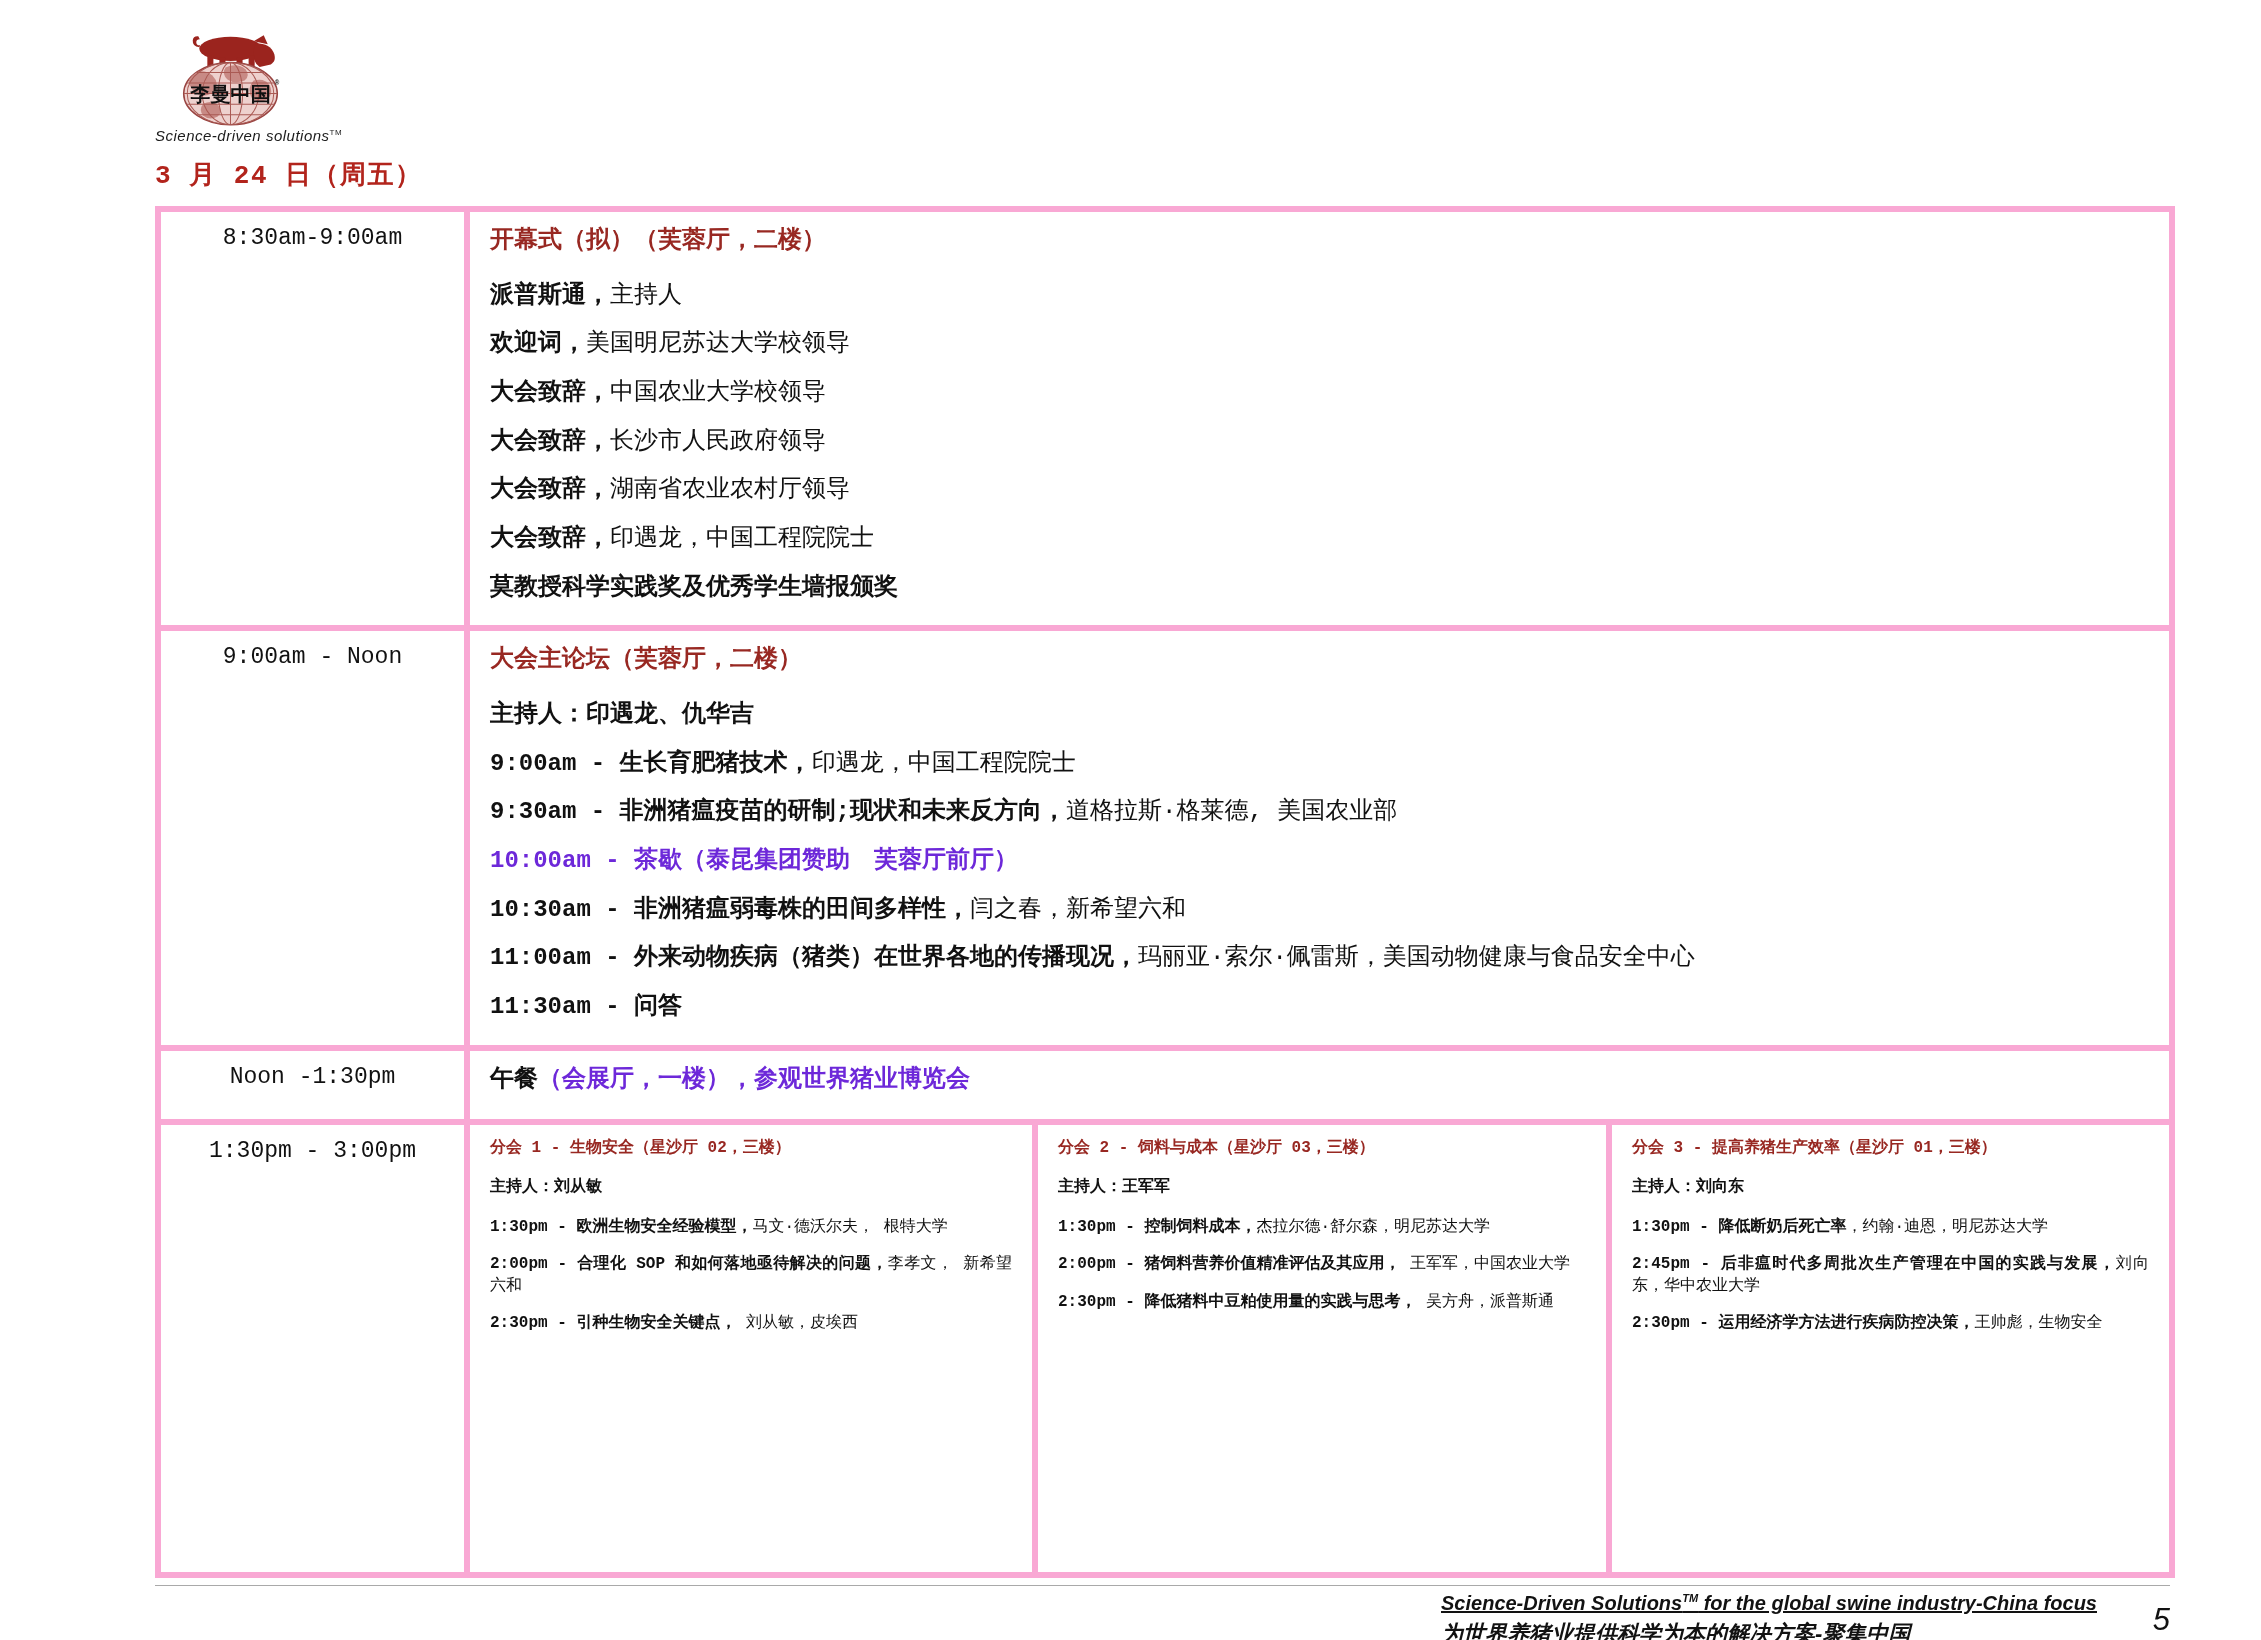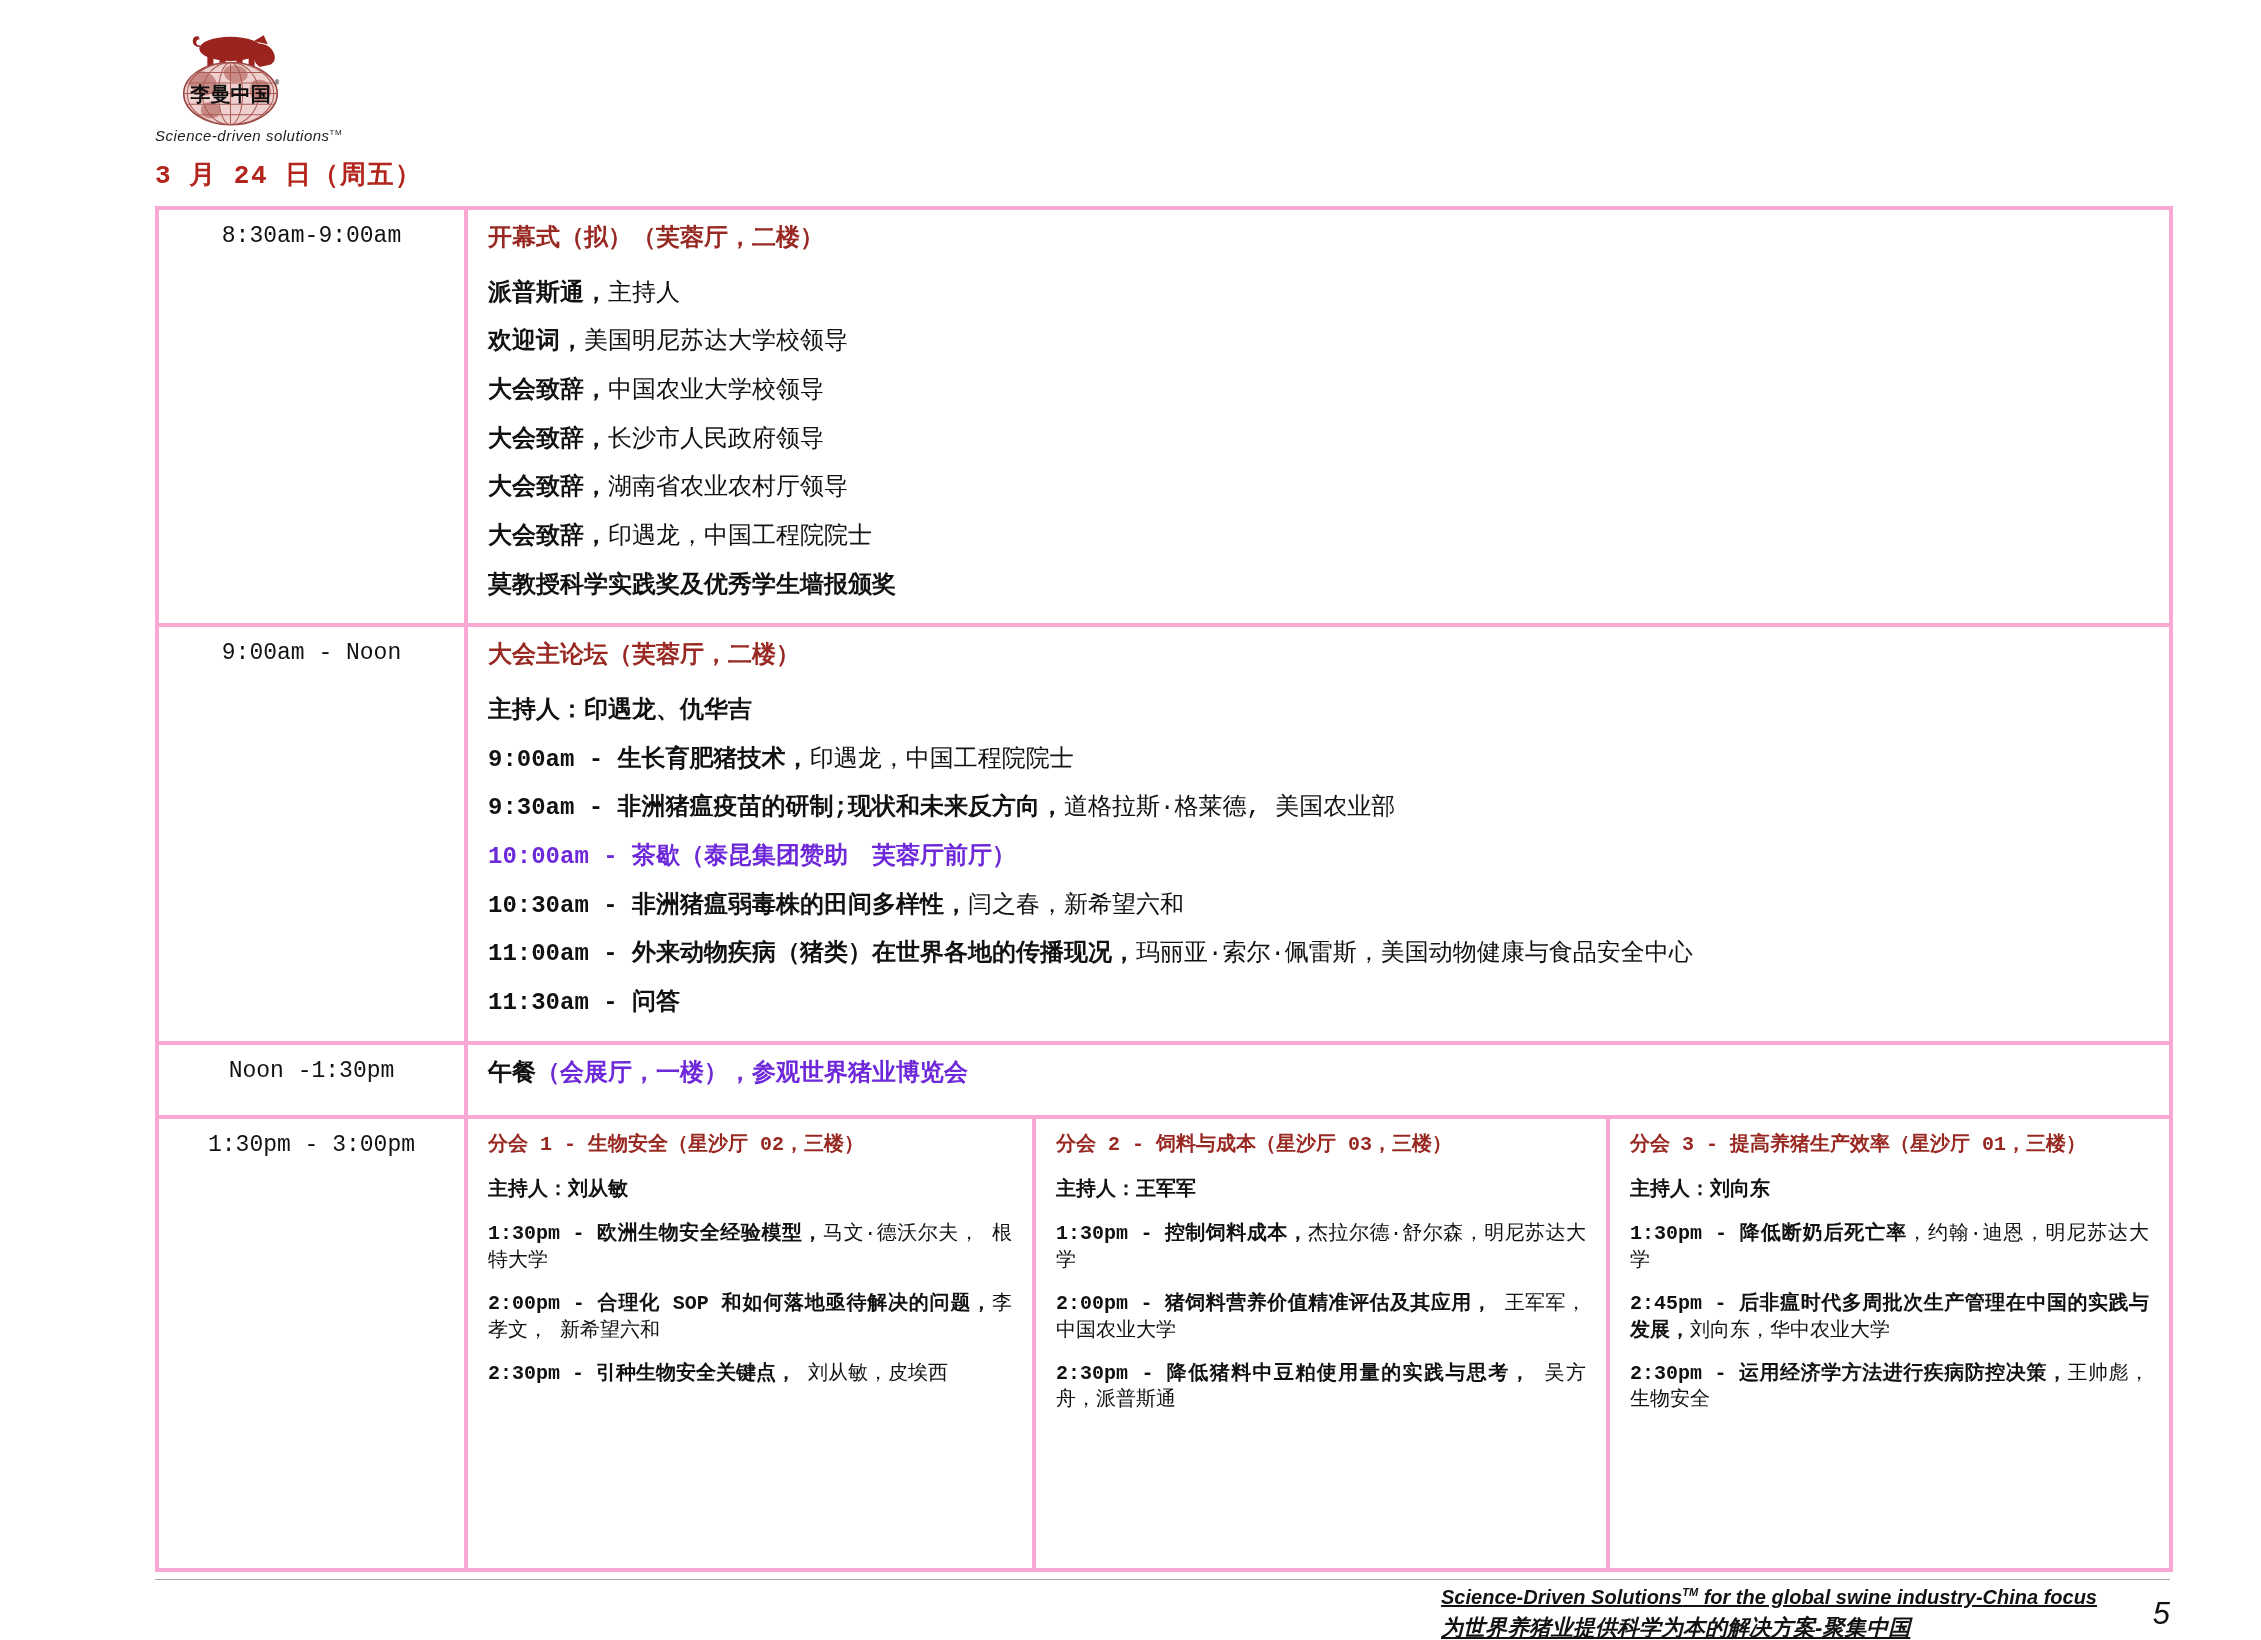--- a/index.html
+++ b/index.html
@@ -46,21 +46,21 @@
   
   table.schedule {
     border-collapse: collapse;
     table-layout: fixed;
     width: 2015px;
     border: 2.5px solid #000;
     border-bottom: 4px solid #000;
     font-size: 24px;
   }
   table.schedule td {
-    border: 4px solid #f9a8d4;
+    border: 6px solid #f9a8d4;
     vertical-align: top;
     box-sizing: border-box;
     padding: 13px 20px 5px 20px;
   }
   tr.sep td { border-top: 4.5px solid #000; }
   tr.r1 { height: 380px; }
   tr.r2 { height: 384px; }
   tr.r3 { height: 74px; padding-left: 20px; }
   tr.r4 { height: 453px; }
   td.time {
@@ -71,21 +71,21 @@
     white-space: nowrap;
   }
   .content p { margin: 0 0 17px 0; line-height: 1.32; }
   .content p.title { margin-bottom: 23px; }
   .b { font-weight: 700; }
   .red { color: #982822; font-weight: 700; }
   .deep { color: #6d28d9; font-weight: 700; }
   td.lunch-cell { vertical-align: middle; padding: 6px 20px; }
   td.lunch-cell p { margin: 0; line-height: 1.3; }
 
-  td.session { font-size: 20px; padding: 12px 15px 5px 15px; }
+  td.session { font-size: 16px; padding: 12px 15px 5px 15px; }
   .session p { margin: 0 0 16px 0; line-height: 1.34; text-align: justify; }
   .session p.title { max-width: 509px; margin-bottom: 18px; }
   .session p.host { margin-bottom: 18px; }
 
   
   .footer-rule {
     width: 2015px;
     height: 1px;
     background: #a9a9a9;
     margin-top: 7px;

